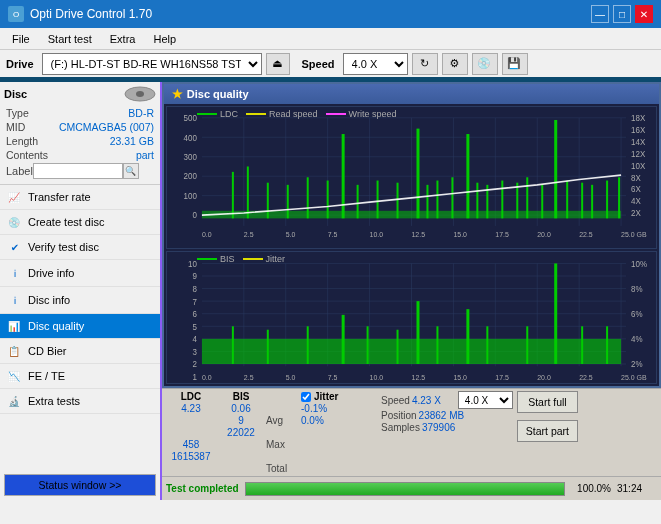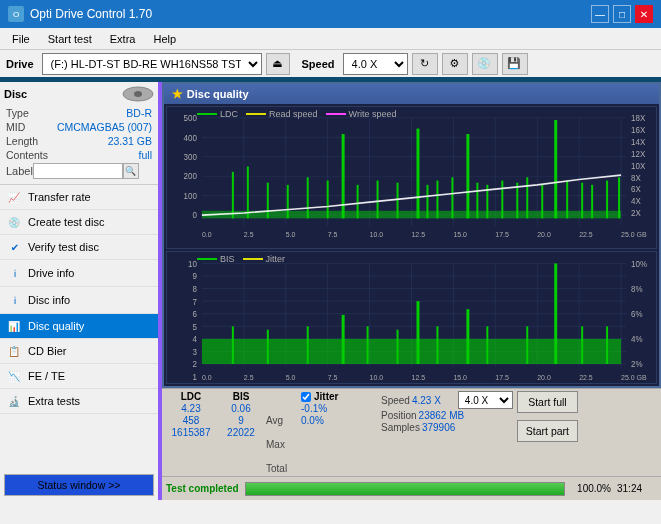--- a/index.html
+++ b/index.html
@@ -23,21 +23,21 @@
     .drive-select { border: 1px solid #7a7a7a; background: white; height: 22px; font-size: 11px; padding: 0 4px; width: 220px; }
     .eject-btn { width: 24px; height: 22px; background: #e0e0e0; border: 1px solid #aaa; cursor: pointer; display: flex; align-items: center; justify-content: center; }
     .speed-label { font-size: 11px; font-weight: bold; margin-left: 8px; margin-right: 4px; }
     .speed-select { border: 1px solid #7a7a7a; background: white; height: 22px; font-size: 11px; padding: 0 4px; width: 65px; }
     .toolbar-icon-btn { width: 26px; height: 22px; background: #e0e0e0; border: 1px solid #aaa; cursor: pointer; display: flex; align-items: center; justify-content: center; }
 
     
     .main { display: flex; height: calc(524px - 28px - 22px - 32px - 24px); }
 
     
-    .sidebar { width: 162px; background: #f0f0f0; border-right: 4px solid #8b5cf6; display: flex; flex-direction: column; }
+    .sidebar { width: 162px; background: #f0f0f0; border-right: 2px solid #8b5cf6; display: flex; flex-direction: column; }
     .disc-section { padding: 4px; border-bottom: 1px solid #ccc; }
     .disc-header { display: flex; align-items: center; justify-content: space-between; margin-bottom: 4px; }
     .disc-header-left { font-size: 11px; font-weight: bold; color: #000; }
     .disc-row { display: flex; justify-content: space-between; align-items: center; padding: 1px 2px; font-size: 10.5px; }
     .disc-key { color: #444; }
     .disc-val { color: #0066cc; font-weight: 500; }
     .label-row { display: flex; align-items: center; gap: 0; padding: 1px 2px; }
     .label-input { border: 1px solid #aaa; height: 16px; width: 90px; font-size: 10px; padding: 0 2px; }
     .label-btn { width: 16px; height: 16px; background: #e8e8e8; border: 1px solid #aaa; cursor: pointer; display: flex; align-items: center; justify-content: center; font-size: 9px; }
     
@@ -146,21 +146,21 @@
       <div class="disc-row">
         <span class="disc-key">MID</span>
         <span class="disc-val">CMCMAGBA5 (007)</span>
       </div>
       <div class="disc-row">
         <span class="disc-key">Length</span>
         <span class="disc-val">23.31 GB</span>
       </div>
       <div class="disc-row">
         <span class="disc-key">Contents</span>
-        <span class="disc-val">full</span>
+        <span class="disc-val">part</span>
       </div>
       <div class="label-row">
         <span class="disc-key">Label</span>
         <input class="label-input" type="text" value="" style="">
         <div class="label-btn">🔍</div>
       </div>
     </div>
 
     <div class="sidebar-nav">
       <div class="nav-item">
@@ -404,21 +404,21 @@
             </g>
           </svg>
         </div>
       </div>
     </div>
 
     <div class="stats-bar" style="font-size:10px;">
       <div style="display:flex;flex-direction:column;gap:1px;min-width:50px;align-items:center;">
         <span style="font-weight:bold;color:#000;">LDC</span>
         <span style="color:#0055cc;">4.23</span>
-        <span style="color:#0055cc;">458</span>
+        <span style="color:#0055cc;margin-top:24px;">458</span>
         <span style="color:#0055cc;">1615387</span>
       </div>
       <div style="display:flex;flex-direction:column;gap:1px;min-width:50px;align-items:center;">
         <span style="font-weight:bold;color:#000;">BIS</span>
         <span style="color:#0055cc;">0.06</span>
         <span style="color:#0055cc;">9</span>
         <span style="color:#0055cc;">22022</span>
       </div>
       <div style="display:flex;flex-direction:column;gap:13px;min-width:35px;">
         <span style="color:#000;visibility:hidden;">X</span>

